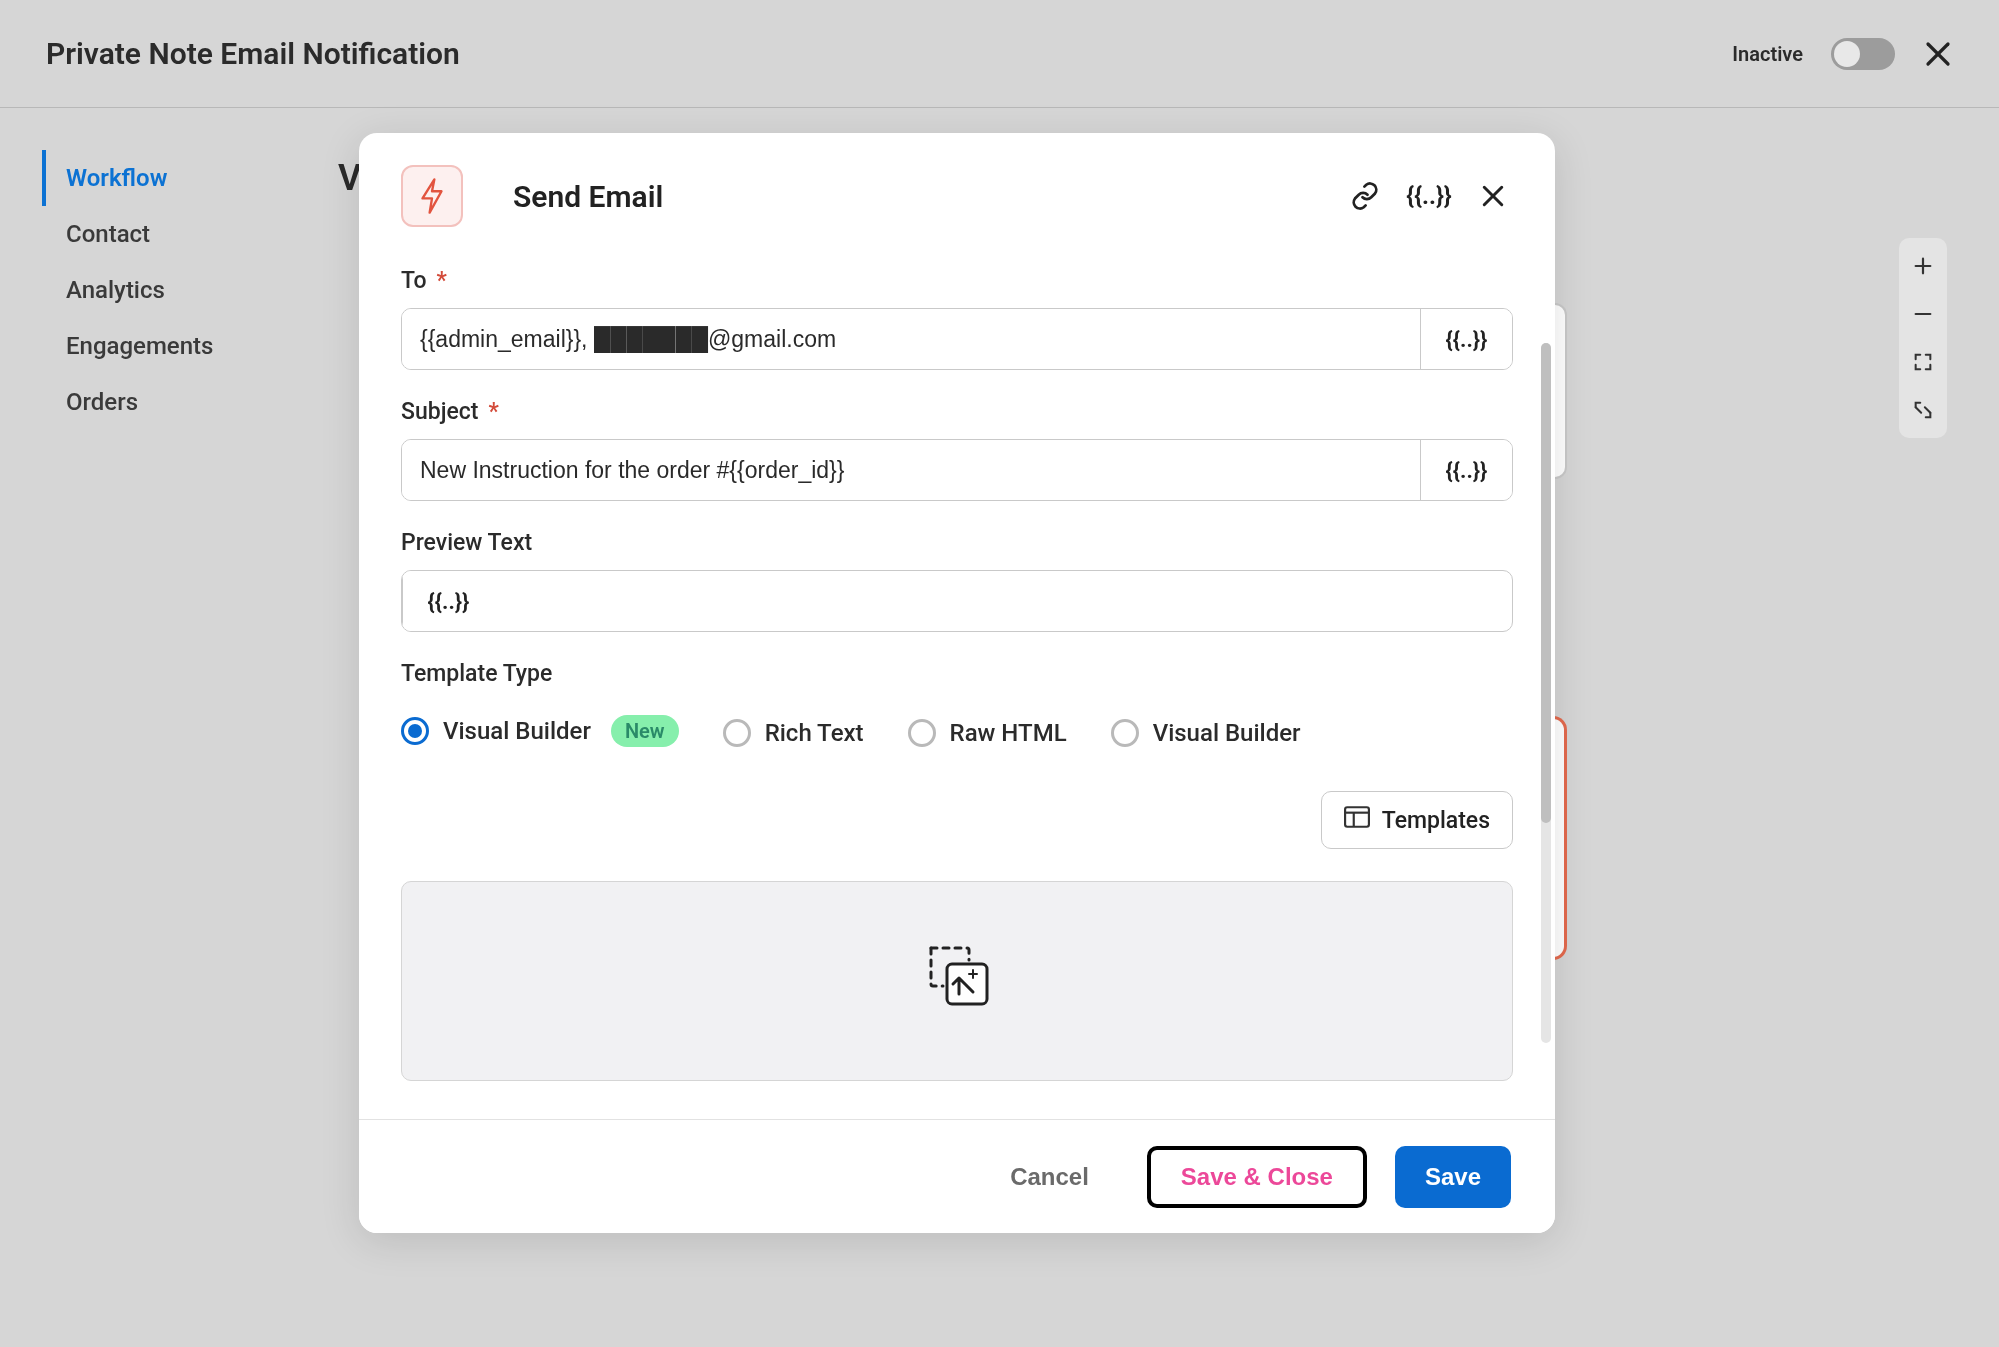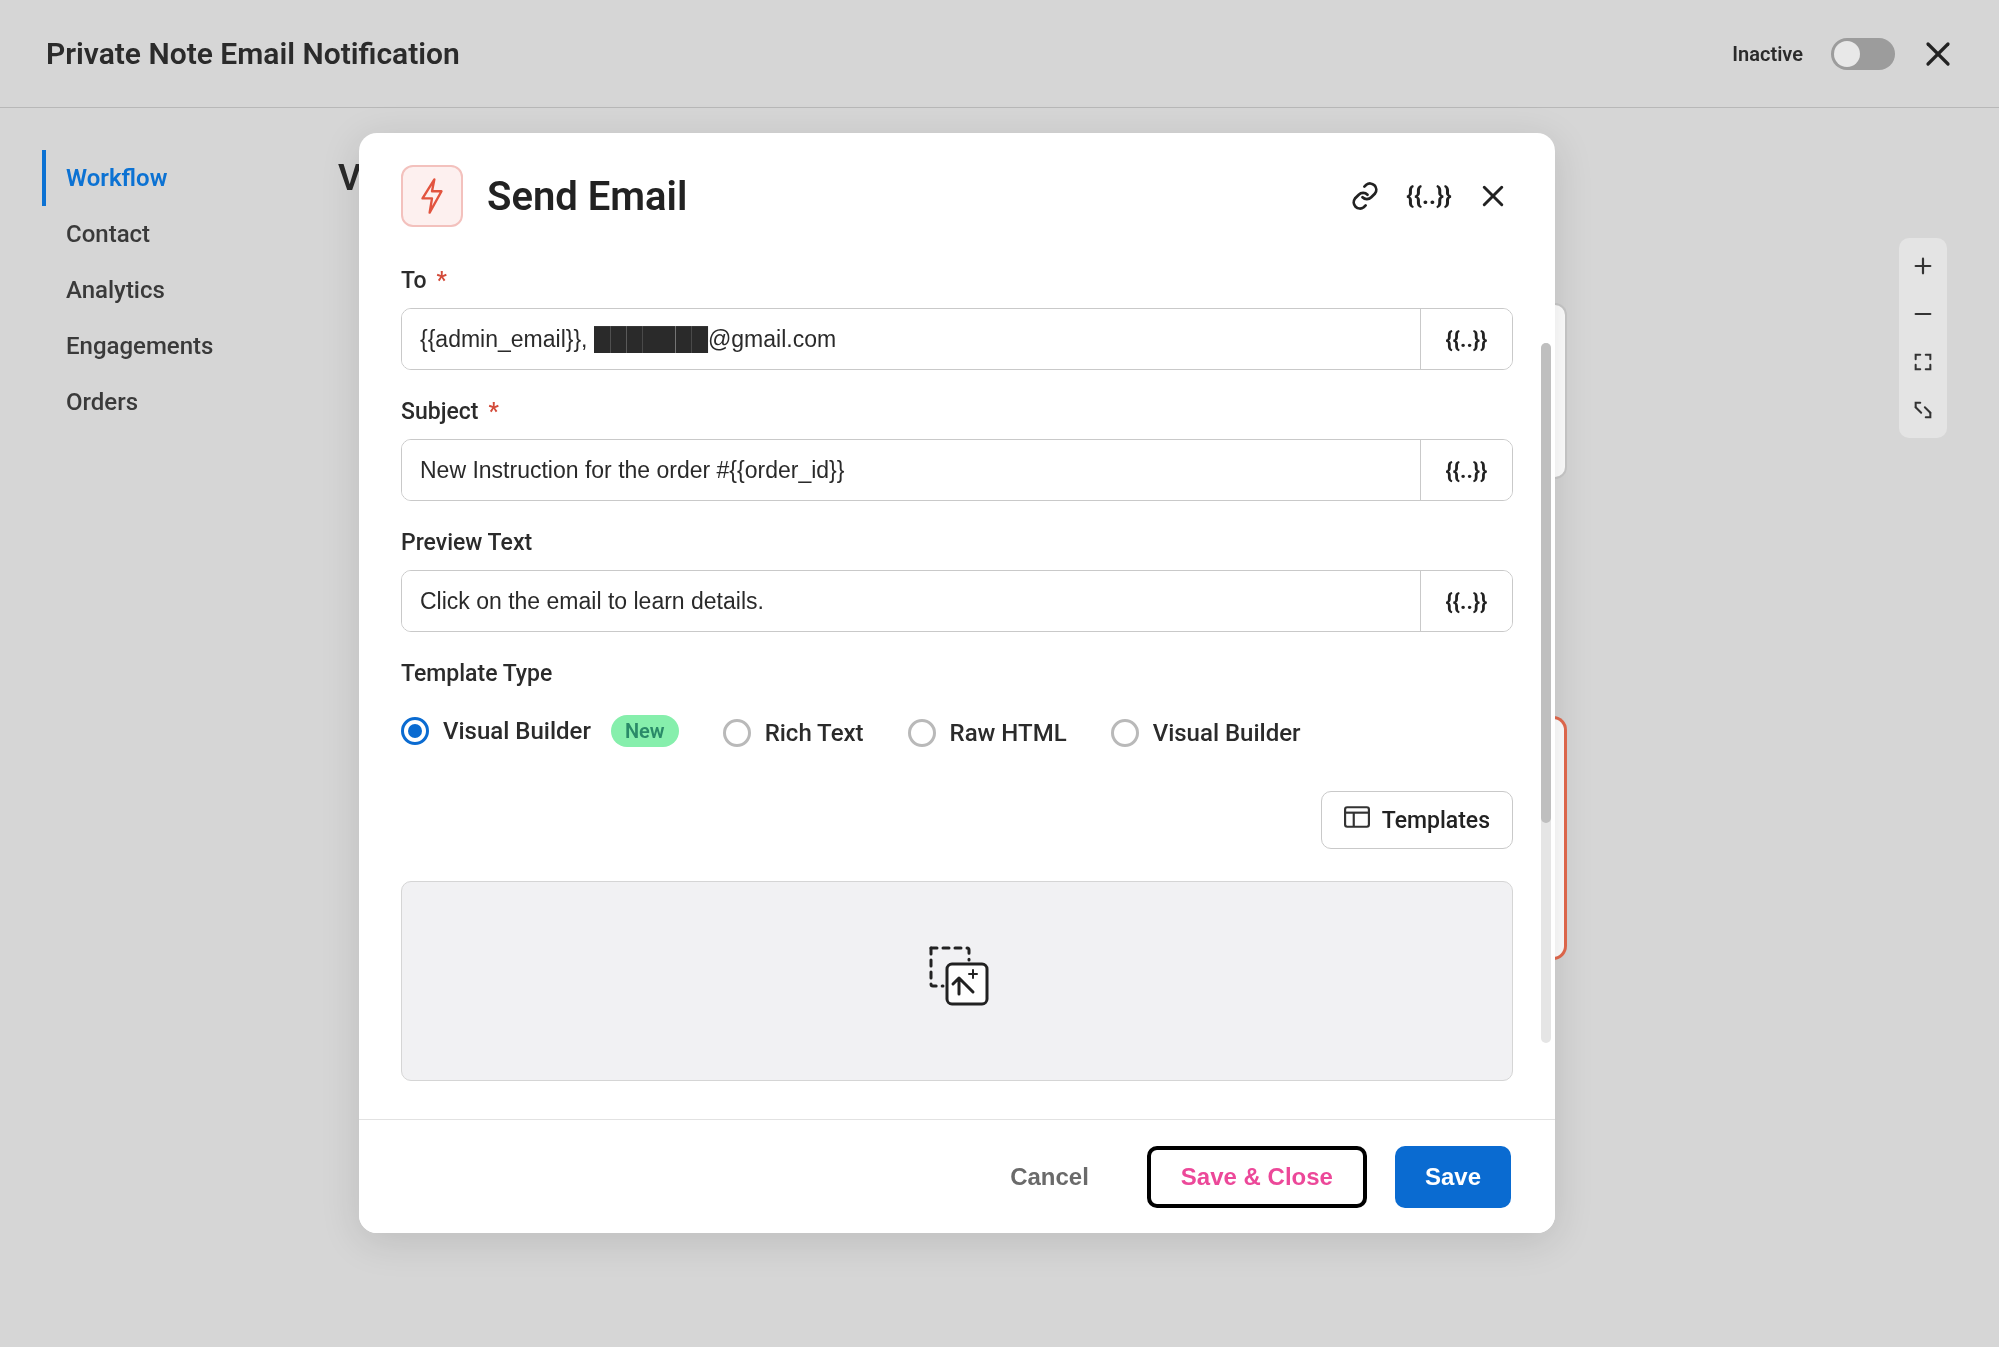--- a/index.html
+++ b/index.html
@@ -179,24 +179,25 @@
     width: 62px; height: 62px;
     border-radius: 12px;
     border: 2px solid #f3c1bd;
     background: #fdf0ef;
     display: flex;
     align-items: center;
     justify-content: center;
   }
   .bolt-badge svg { width: 30px; height: 38px; }
   .modal-title {
-    font-size: 40px;
+    font-size: 30px;
     font-weight: 600;
     color: #222;
     flex: 1;
+    margin-left: 26px;
   }
   .header-icon {
     width: 40px; height: 40px;
     display: flex;
     align-items: center;
     justify-content: center;
     cursor: pointer;
     color: #222;
   }
   .header-icon svg { width: 30px; height: 30px; }
@@ -520,21 +521,20 @@
             <span>{{..}}</span>
           </div>
         </div>
       </div>
 
       <div class="field-group">
         <div class="field-label">
           <span>Preview Text</span>
         </div>
         <div class="input-row">
-          <input type="text" value="Click on the email to learn details." style="">
           <div class="merge-btn">
             <span>{{..}}</span>
           </div>
         </div>
       </div>
 
       <div class="field-group">
         <div class="field-label">
           <span>Template Type</span>
         </div>

